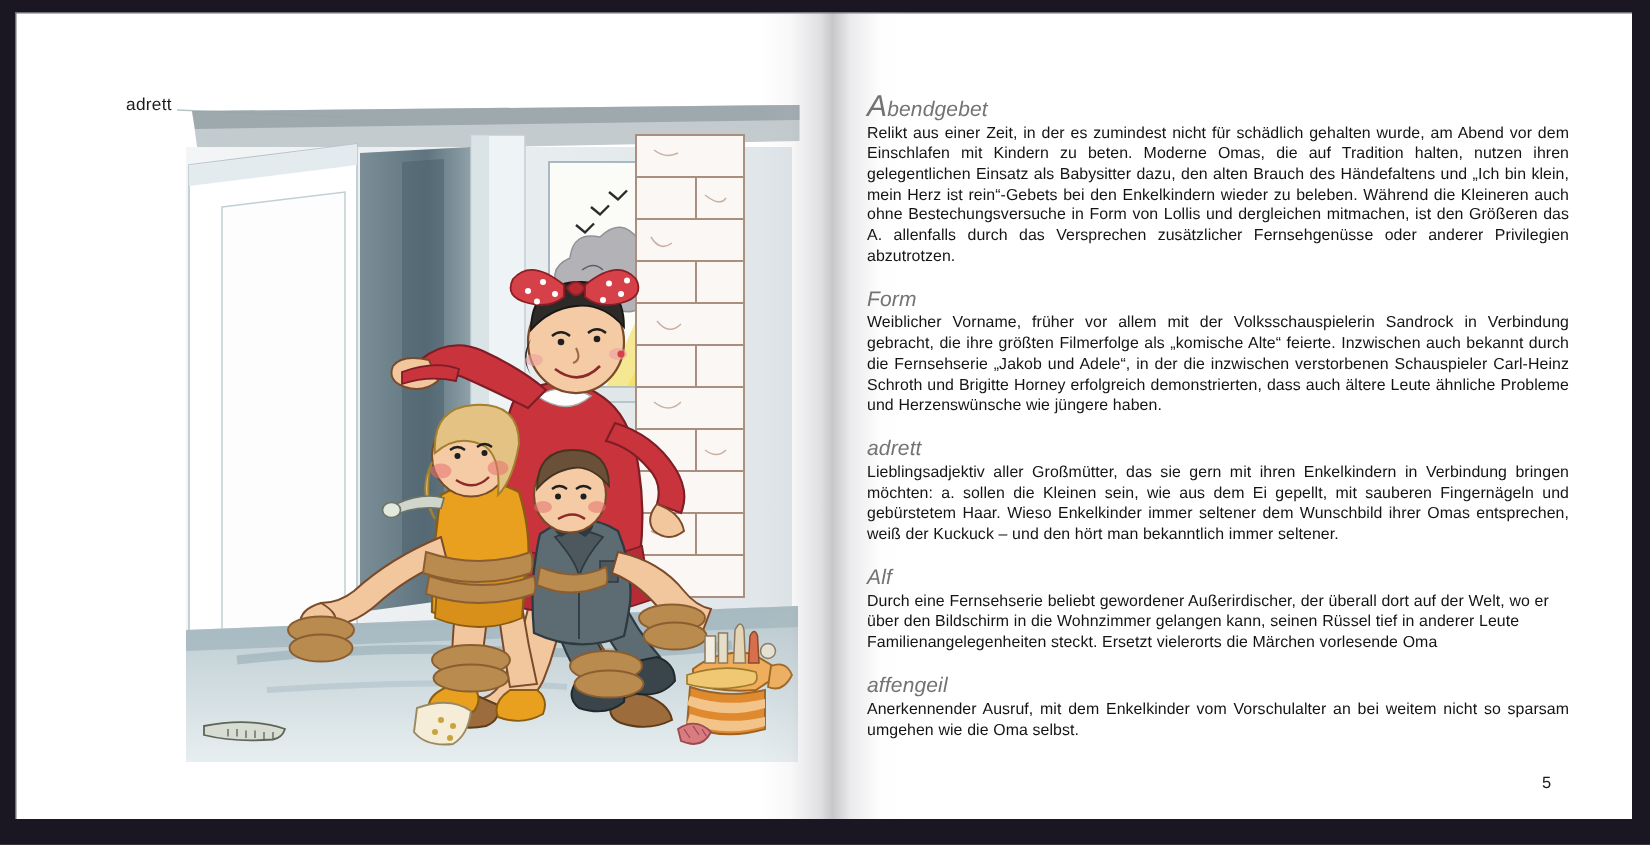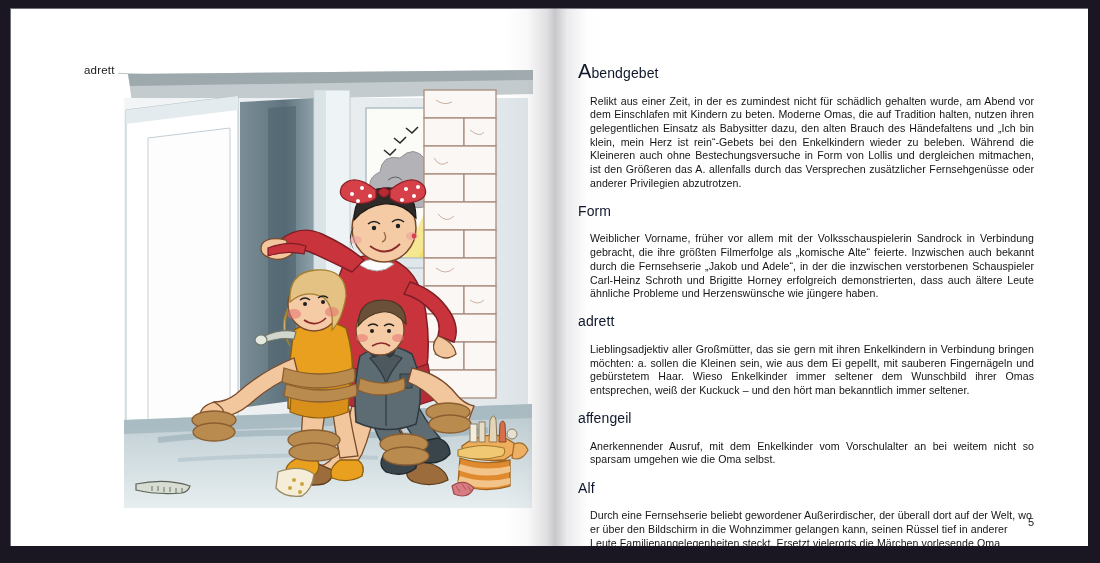--- a/index.html
+++ b/index.html
@@ -96,39 +96,40 @@
   }
   #text-column {
     position: absolute;
     left: 28px;
     top: 54px;
     width: 468px;
   }
   .entry { margin-bottom: 12.5px; }
   .headword {
     font-size: 14px;
-    color: #0f172a;
+    color: #737373;
     font-weight: 400;
     line-height: 1.25;
     margin: 0 0 1px 0;
     letter-spacing: .1px;
+    font-style: italic;
   }
   .headword.with-initial { font-size: 14px; }
   .headword .initial {
     font-size: 20px;
     line-height: 0.9;
     vertical-align: baseline;
   }
   .body-text {
     font-size: 10.6px;
     line-height: 13.7px;
     color: #141414;
     text-align: justify;
     text-justify: inter-word;
-    margin: 12px;
+    margin: 0;
     letter-spacing: .05px;
     word-spacing: .1px;
   }
   .body-text.nojust { text-align: left; }
 
   #page-number {
     position: absolute;
     left: 478px;
     top: 508px;
     font-size: 11px;
@@ -434,28 +435,28 @@
           <div class="headword">Form</div>
           <p class="body-text">Weiblicher Vorname, früher vor allem mit der Volksschauspielerin Sandrock in Verbindung gebracht, die ihre größten Filmerfolge als „komische Alte“ feierte. Inzwischen auch bekannt durch die Fernsehserie „Jakob und Adele“, in der die inzwischen verstorbenen Schauspieler Carl-Heinz Schroth und Brigitte Horney erfolgreich demonstrierten, dass auch ältere Leute ähnliche Probleme und Herzenswünsche wie jüngere haben.</p>
         </div>
 
         <div class="entry">
           <div class="headword">adrett</div>
           <p class="body-text">Lieblingsadjektiv aller Großmütter, das sie gern mit ihren Enkelkindern in Verbindung bringen möchten: a. sollen die Kleinen sein, wie aus dem Ei gepellt, mit sauberen Fingernägeln und gebürstetem Haar. Wieso Enkelkinder immer seltener dem Wunschbild ihrer Omas entsprechen, weiß der Kuckuck – und den hört man bekanntlich immer seltener.</p>
         </div>
 
         <div class="entry">
+          <div class="headword">Alf</div>
+          <p class="body-text nojust">Durch eine Fernsehserie beliebt gewordener Außerirdischer, der überall dort auf der Welt, wo er über den Bildschirm in die Wohnzimmer gelangen kann, seinen Rüssel tief in anderer Leute Familienangelegenheiten steckt. Ersetzt vielerorts die Märchen vorlesende Oma</p>
+        </div>
+
+        <div class="entry">
           <div class="headword">affengeil</div>
           <p class="body-text">Anerkennender Ausruf, mit dem Enkelkinder vom Vorschulalter an bei weitem nicht so sparsam umgehen wie die Oma selbst.</p>
         </div>
 
-        <div class="entry">
-          <div class="headword">Alf</div>
-          <p class="body-text nojust">Durch eine Fernsehserie beliebt gewordener Außerirdischer, der überall dort auf der Welt, wo er über den Bildschirm in die Wohnzimmer gelangen kann, seinen Rüssel tief in anderer Leute Familienangelegenheiten steckt. Ersetzt vielerorts die Märchen vorlesende Oma</p>
-        </div>
-
       </div>
 
       <div id="page-number">5</div>
     </div>
 
   </div>
 </div>
 
 </body></html>

